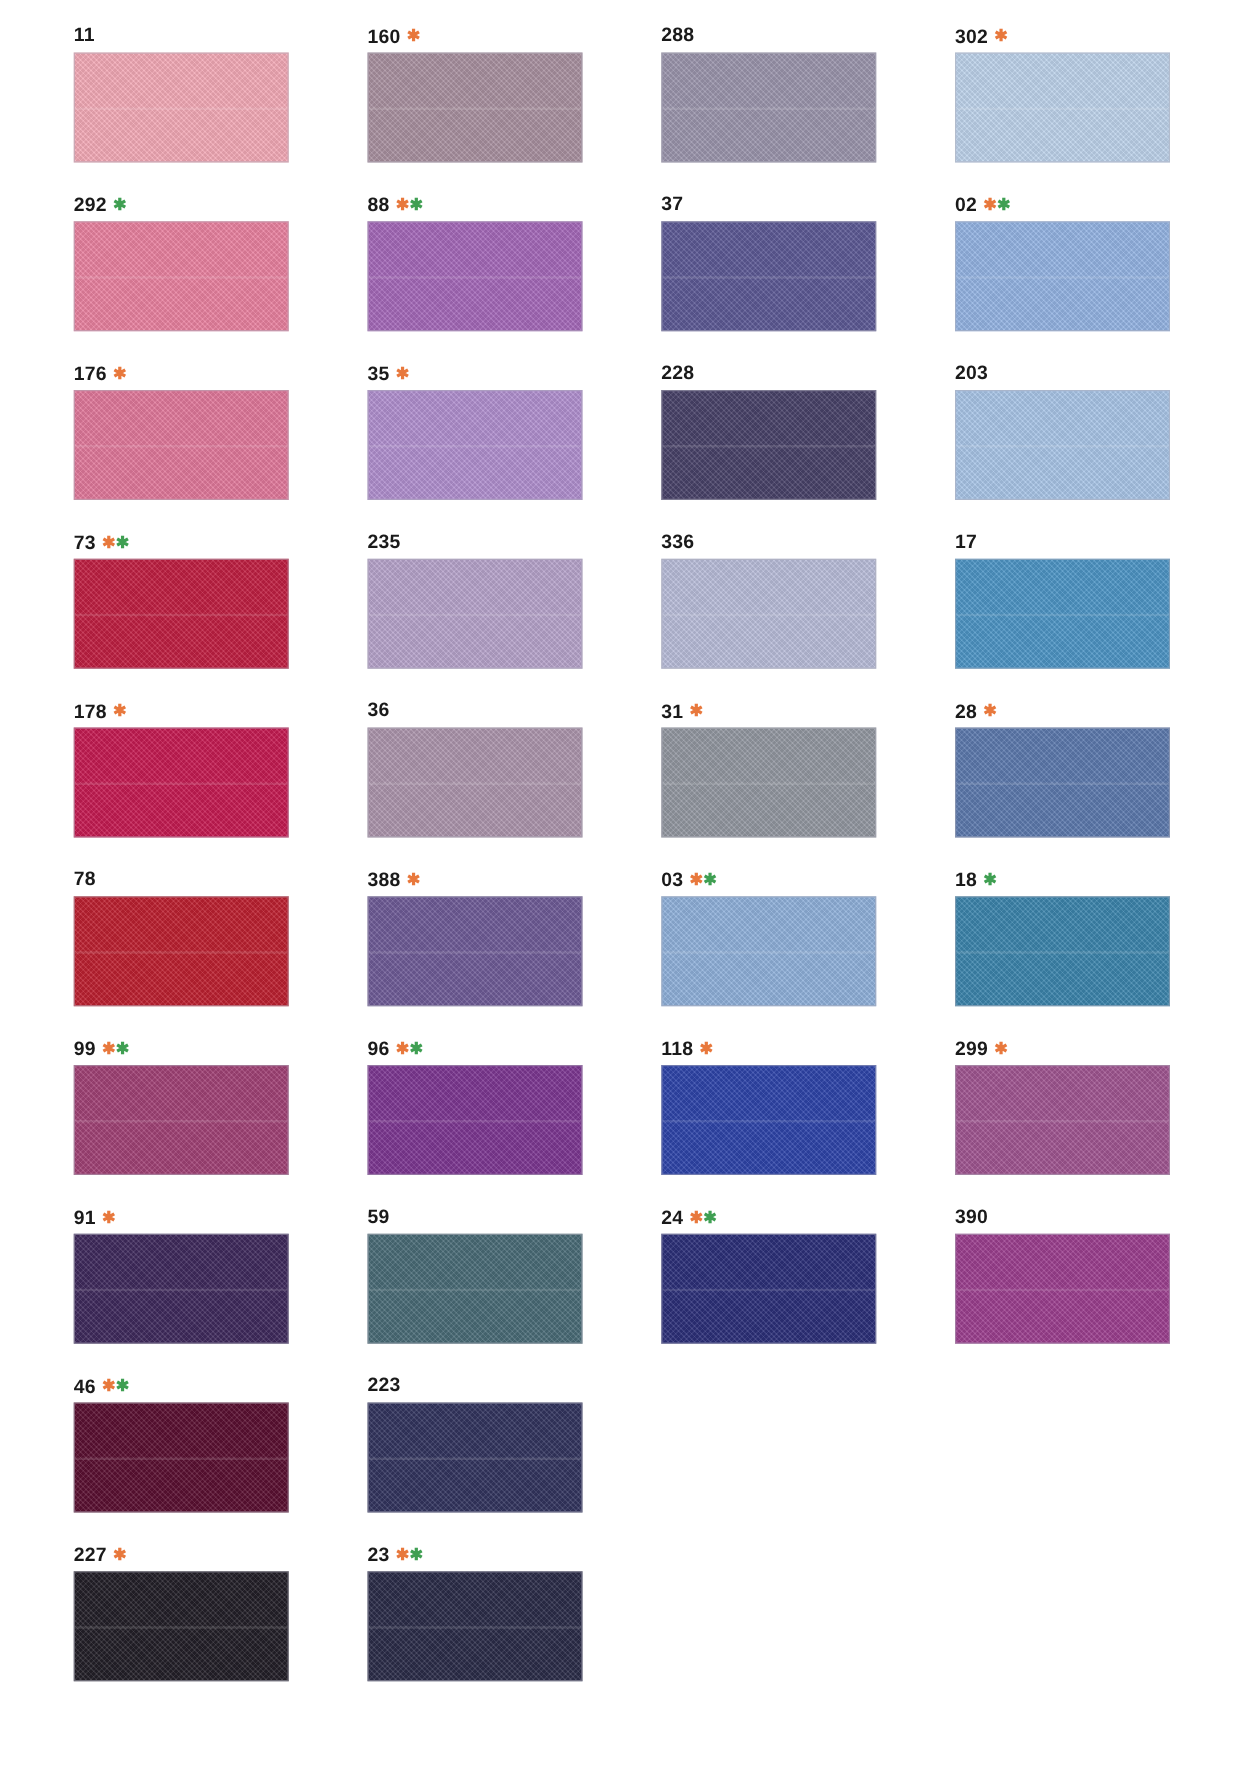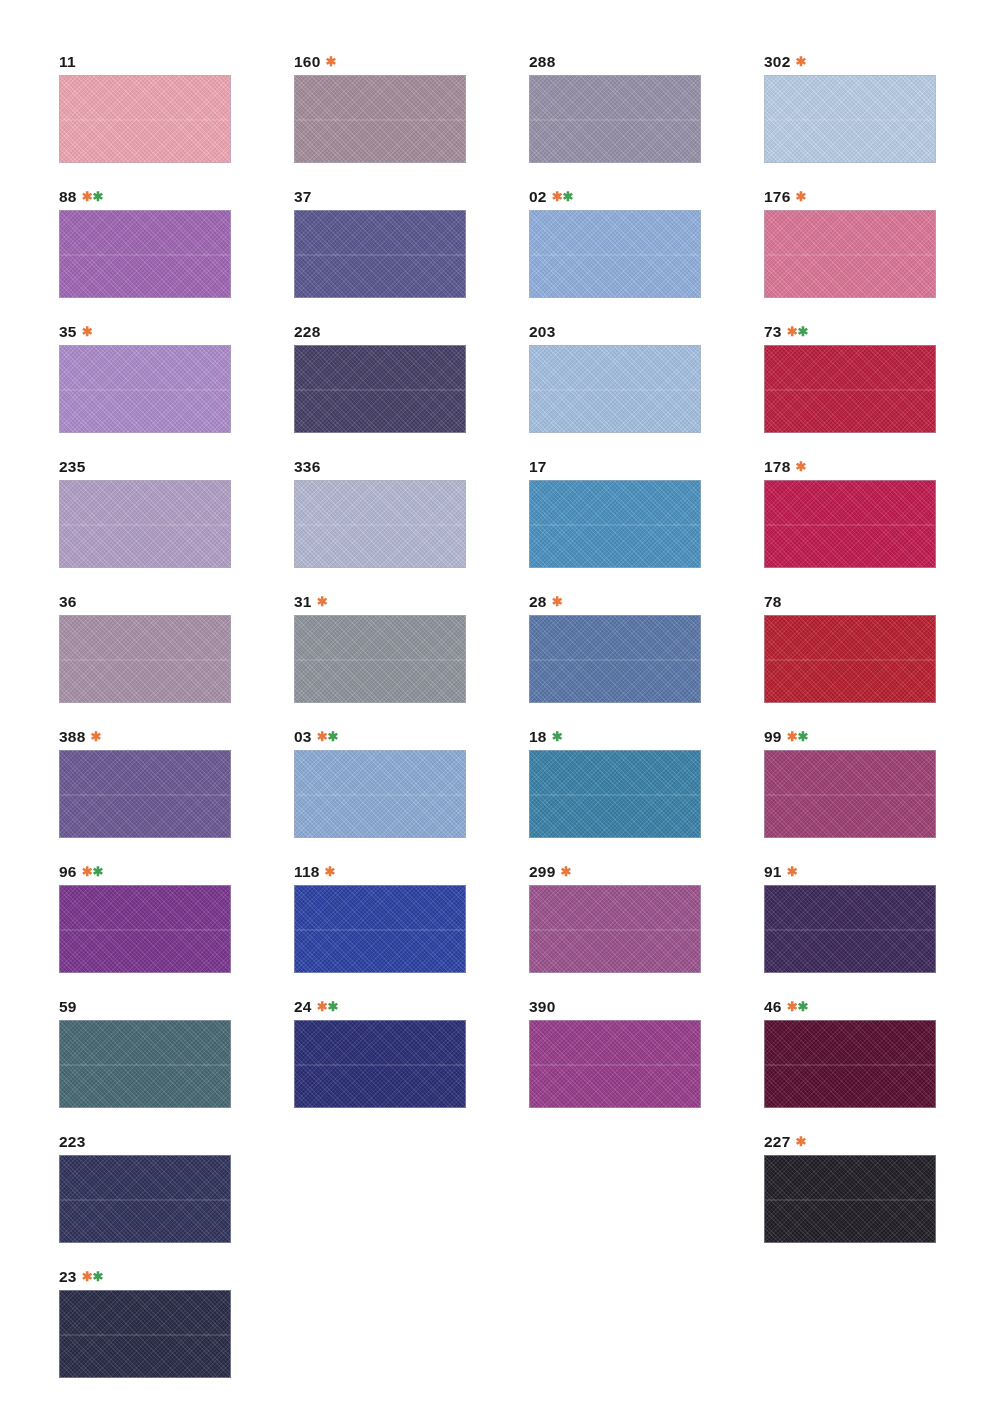--- a/index.html
+++ b/index.html
@@ -15,21 +15,21 @@
     -webkit-font-smoothing: antialiased;
     overflow: hidden;
   }
 
   #chart-sheet {
     position: relative;
     width: 808px;
     height: 1415px;
     background: #ffffff;
     box-sizing: border-box;
-    padding: 52px 40px 0 40px;
+    padding: 19px 40px 0 40px;
   }
 
   .swatch-grid {
     display: grid;
     grid-template-columns: repeat(4, 235px);
     grid-auto-rows: 135px;
     column-gap: 0px;
     row-gap: 0px;
     width: 940px;
   }
@@ -117,20 +117,24 @@
       </div>
       <div class="swatch-cell">
         <div class="swatch-label"><span>288</span></div>
         <div class="swatch-chip" style="background: rgb(154, 148, 171);"></div>
       </div>
       <div class="swatch-cell">
         <div class="swatch-label"><span>302</span><span class="swatch-stars"><span class="star star-orange" style="color: rgb(232, 120, 60);">✱</span></span></div>
         <div class="swatch-chip" style="background: rgb(189, 210, 234);"></div>
       </div>
       <div class="swatch-cell">
+        <div class="swatch-label"><span>292</span><span class="swatch-stars"><span class="star star-green" style="color: rgb(63, 159, 82);">✱</span></span></div>
+        <div class="swatch-chip" style="background: rgb(232, 129, 159);"></div>
+      </div>
+      <div class="swatch-cell">
         <div class="swatch-label"><span>88</span><span class="swatch-stars"><span class="star star-orange" style="color: rgb(232, 120, 60);">✱</span><span class="star star-green" style="color: rgb(63, 159, 82);">✱</span></span></div>
         <div class="swatch-chip" style="background: rgb(164, 104, 184);"></div>
       </div>
       <div class="swatch-cell">
         <div class="swatch-label"><span>37</span></div>
         <div class="swatch-chip" style="background: rgb(92, 89, 148);"></div>
       </div>
       <div class="swatch-cell">
         <div class="swatch-label"><span>02</span><span class="swatch-stars"><span class="star star-orange" style="color: rgb(232, 120, 60);">✱</span><span class="star star-green" style="color: rgb(63, 159, 82);">✱</span></span></div>
         <div class="swatch-chip" style="background: rgb(147, 179, 226);"></div>

